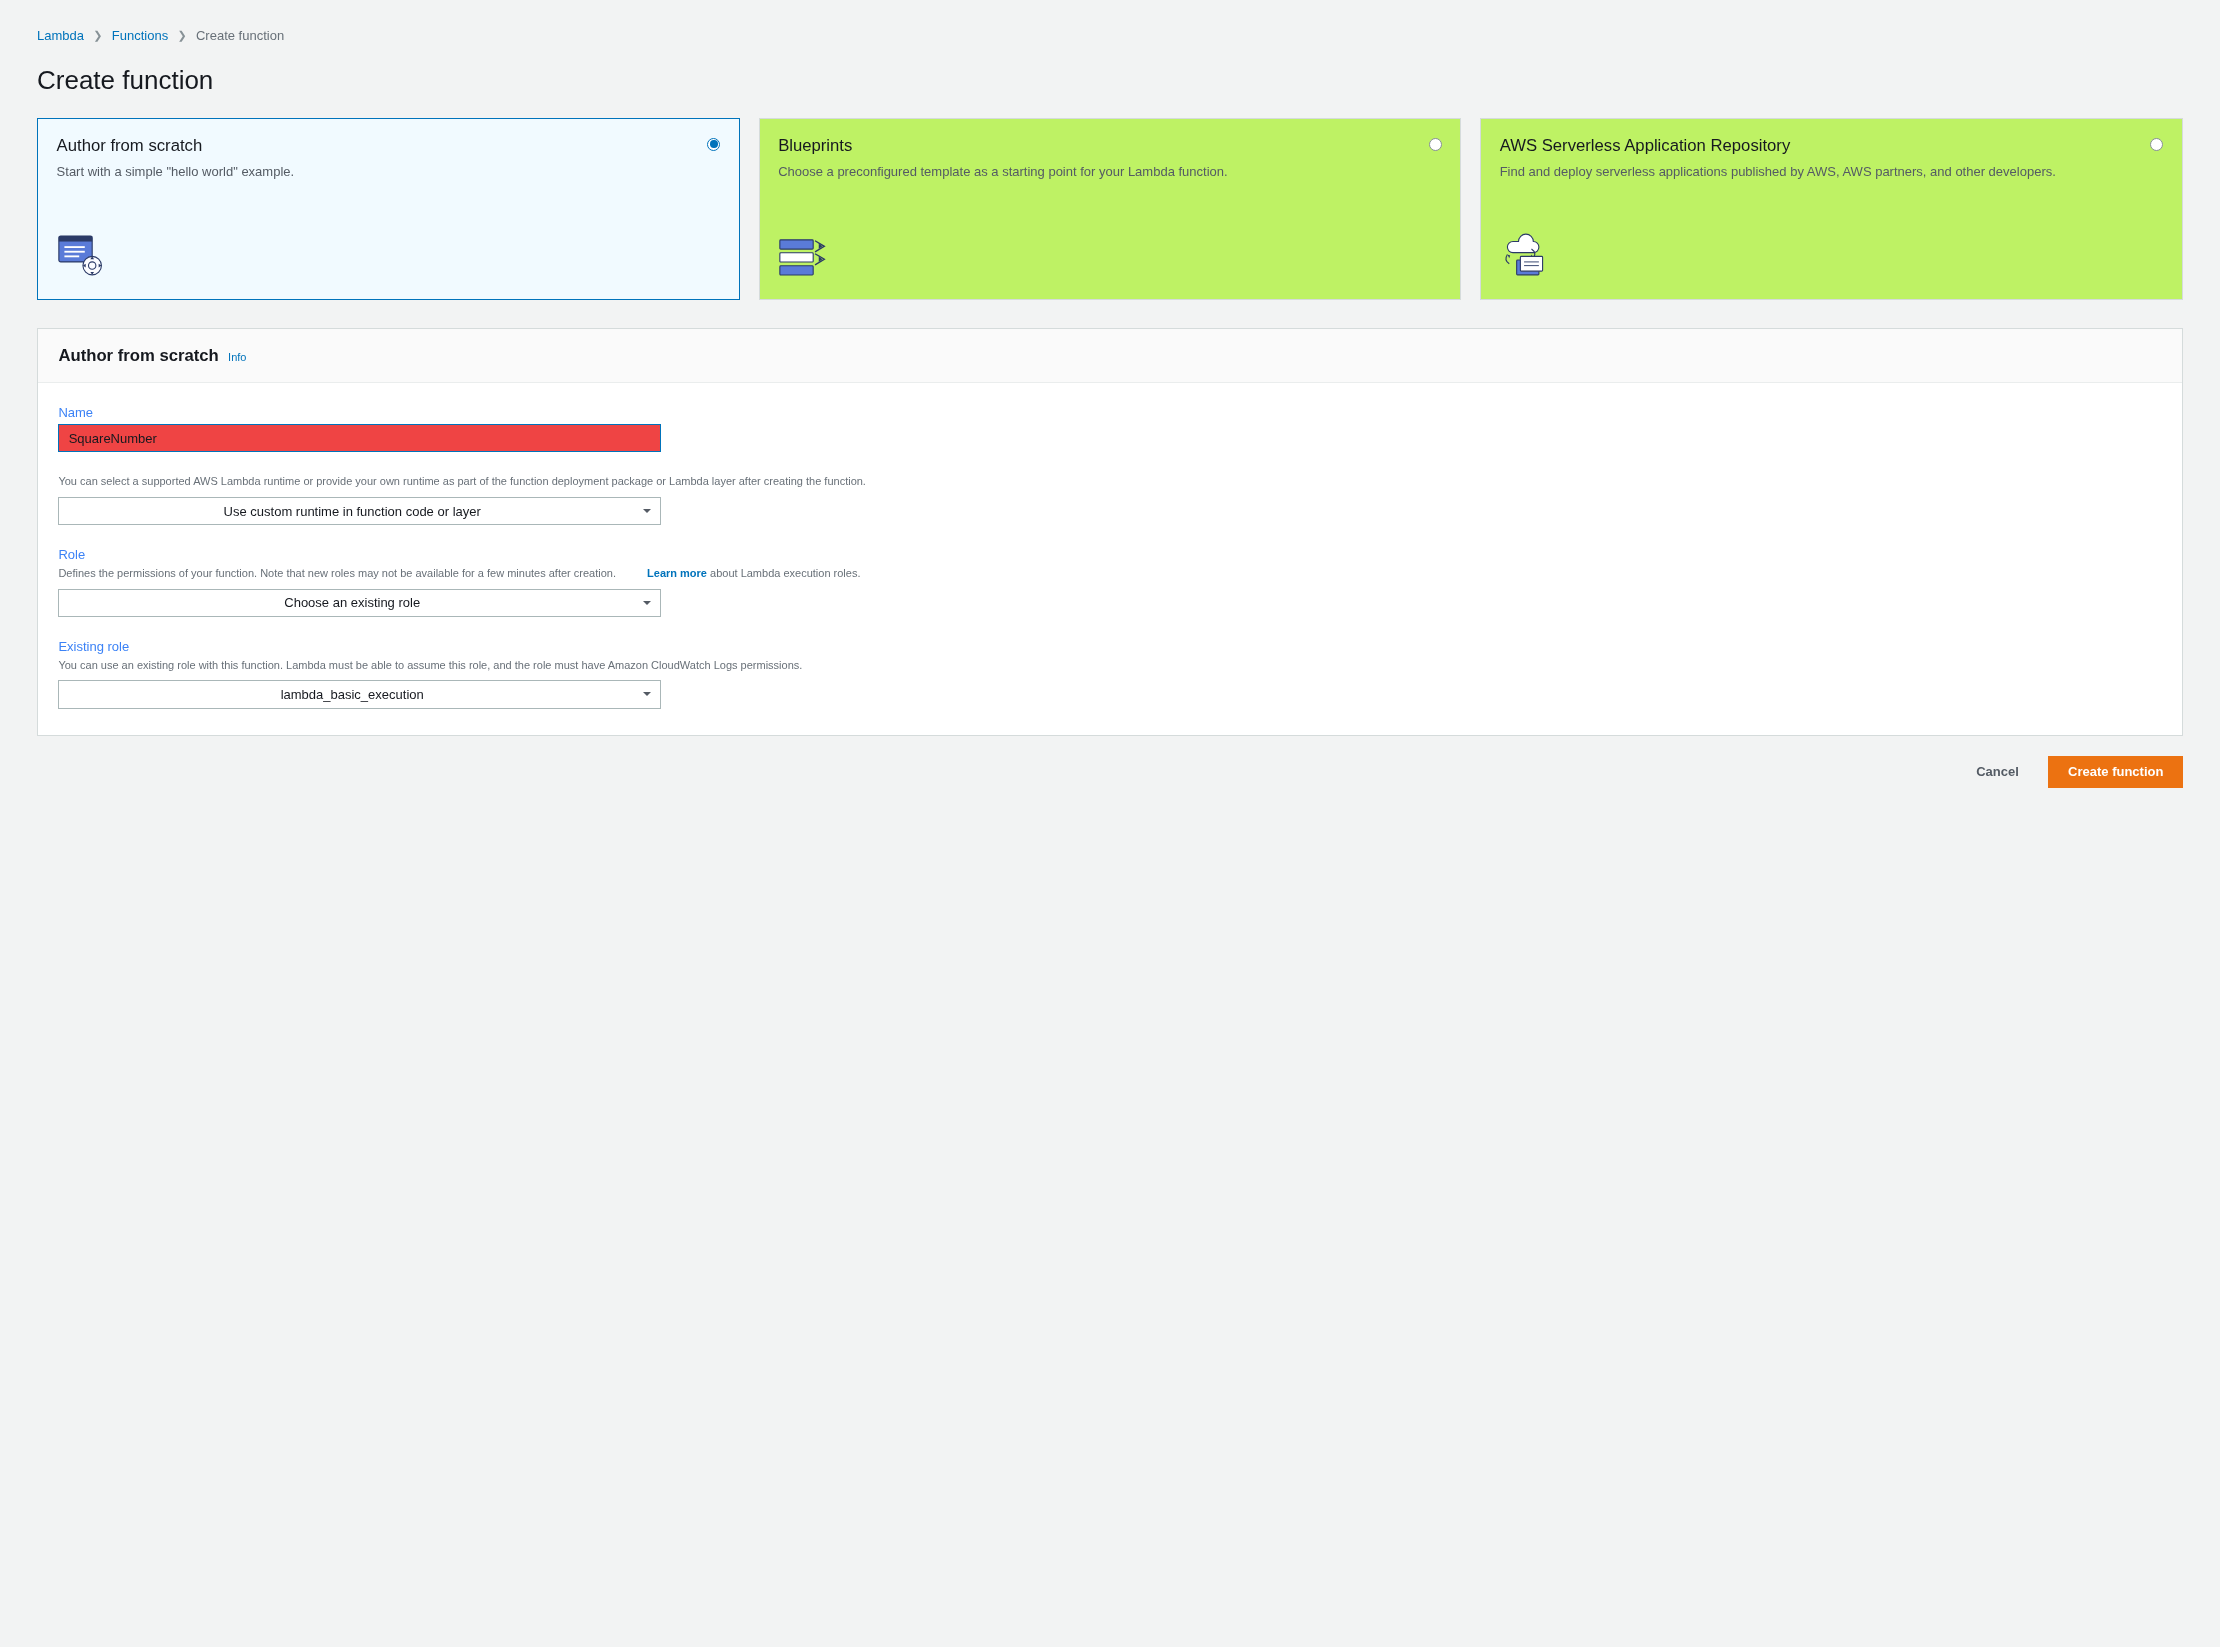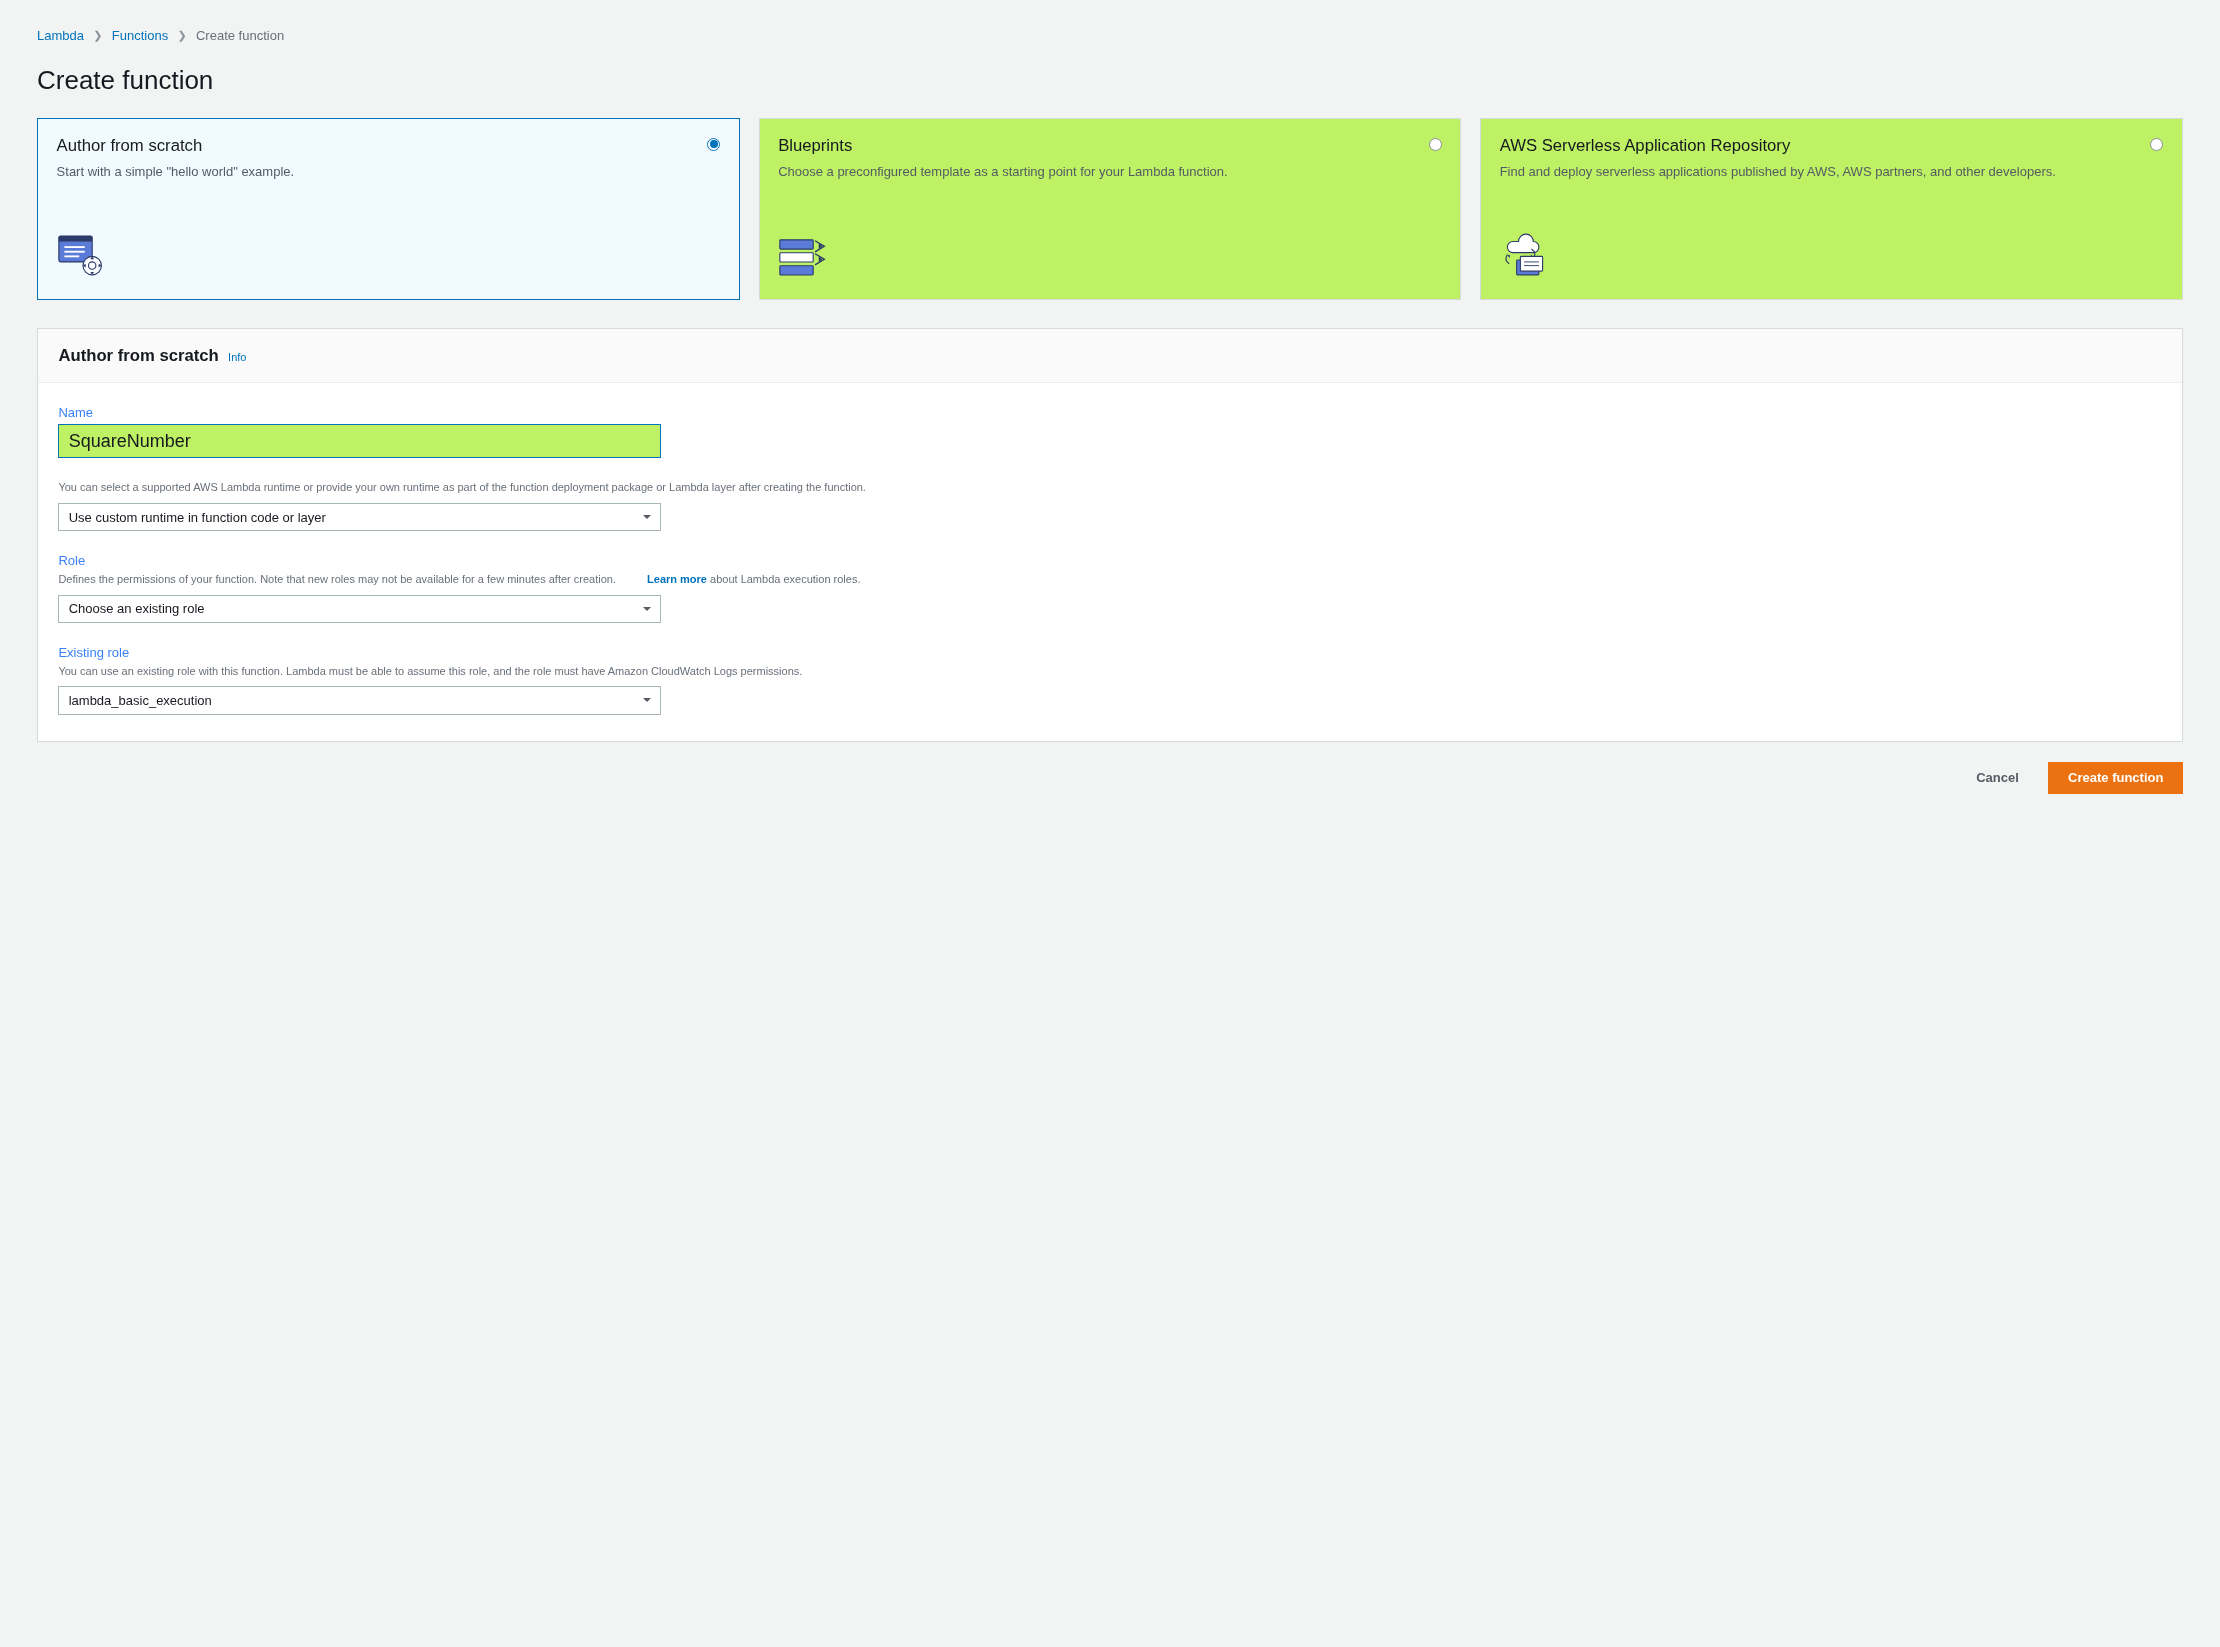--- a/index.html
+++ b/index.html
@@ -123,38 +123,38 @@
       color: #687078;
       line-height: 1.4;
       margin-bottom: 7.4px;
     }
     .field-help .link { color: #0073bb; font-weight: 700; padding-left: 28px; }
 
     .text-input {
       width: 603px;
       max-width: 100%;
       padding: 5.6px 9.3px;
-      font-size: 18px;
+      font-size: 13px;
       border: 0.9px solid #0073bb;
-      background: #bef264;
+      background: #ef4444;
       color: #16191f;
       outline: none;
     }
     .select-wrap {
       width: 603px;
       max-width: 100%;
       border: 0.9px solid #aab7b8;
       background: #fff;
       display: flex;
       align-items: center;
       padding: 5.6px 9.3px;
       cursor: pointer;
       position: relative;
     }
-    .select-wrap .value { flex: 1; font-size: 13px; color: #16191f; }
+    .select-wrap .value { flex: 1; font-size: 13px; color: #16191f; text-align: center; }
     .select-wrap .caret {
       width: 0; height: 0;
       border-left: 4.6px solid transparent;
       border-right: 4.6px solid transparent;
       border-top: 4.6px solid #545b64;
       margin-left: 7.4px;
     }
 
     .actions {
       display: flex;

